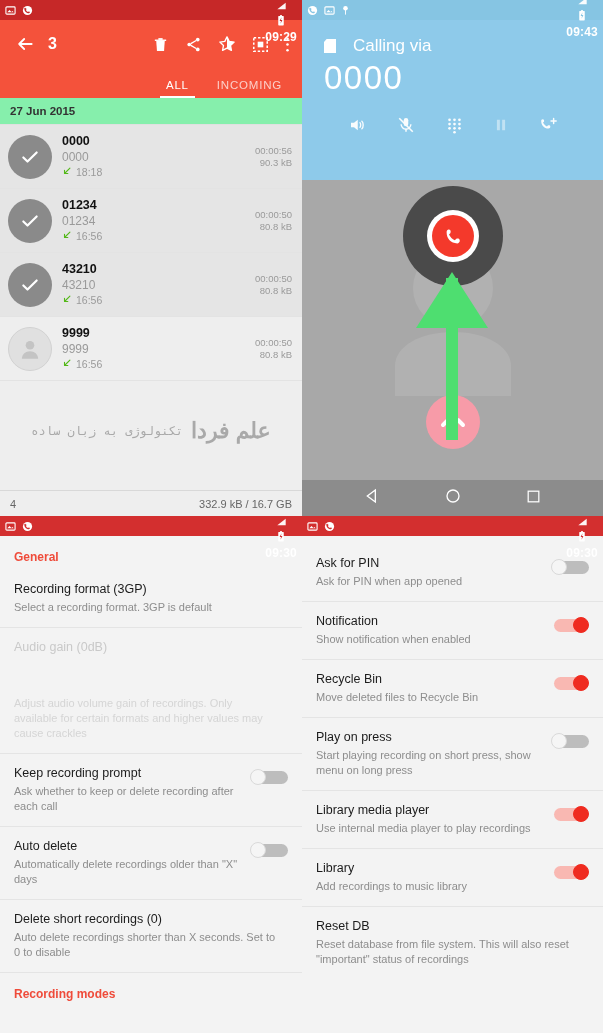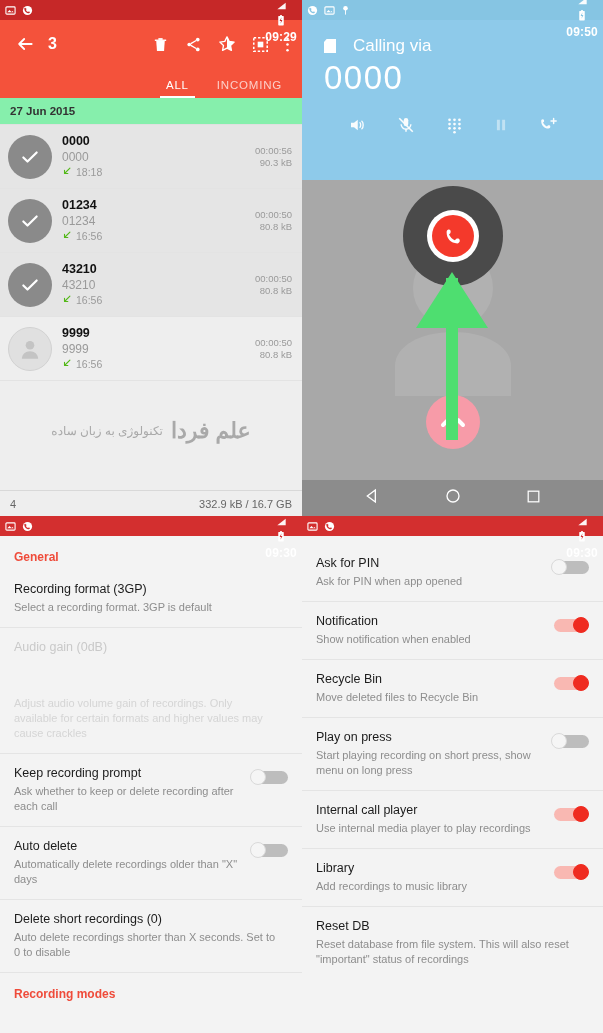--- a/index.html
+++ b/index.html
@@ -64,21 +64,21 @@
   .callinfo { flex: 1; padding-left: 10px; min-width: 0; }
   .cl-name { font-size: 12.5px; font-weight: bold; color: #111; line-height: 15px; }
   .cl-num { font-size: 12px; color: #9a9a9a; line-height: 16px; }
   .cl-time { font-size: 10.5px; color: #9a9a9a; display: flex; align-items: center; gap: 4px; line-height: 14px; }
   .callmeta { text-align: right; font-size: 9.5px; color: #9a9a9a; line-height: 12px; padding-right: 2px; }
   .watermark {
     height: 100px; display: flex; align-items: center; justify-content: center;
     gap: 8px; background: #eeeeee; direction: rtl;
   }
   .wm-main { font-size: 22px; font-weight: bold; color: #a9a9a9; }
-  .wm-sub { font-size: 12px; color: #a9a9a9; }
+  .wm-sub { font-size: 12px; color: #a9a9a9; font-family: Liberation Mono, monospace; }
   .p1-footer {
     position: absolute; left: 0; right: 0; bottom: 0; height: 26px;
     background: #eeeeee; border-top: 1px solid #d8d8d8;
     display: flex; align-items: center; justify-content: space-between;
     padding: 0 10px; font-size: 11px; color: #666;
   }
 
   
   #p2 { left: 302px; top: 0; width: 301px; height: 516px; background: #a8a8a8; }
   #p2 .statusbar { background: #86c5e3; }
@@ -387,21 +387,21 @@
             <path d="M2 20h20V4z" fill="#fff" opacity=".95"></path>
           </svg>
         </span>
       <span class="sb-ico">
           <svg width="8" height="11" viewBox="0 0 14 24">
             <rect x="1" y="2" width="12" height="21" rx="1.5" fill="#fff"></rect>
             <rect x="5" y="0" width="4" height="2" fill="#fff"></rect>
             <path d="M8 5l-4 8h3l-1 6 4-8H7z" fill="#86c5e3"></path>
           </svg>
         </span>
-      <span class="sb-time">09:50</span>
+      <span class="sb-time">09:43</span>
     </div>
   </div>
 
   <div class="callhdr">
     <div class="callvia">
       <span class="simchip"></span>
       <span>Calling via</span>
     </div>
     <div class="callnum">0000</div>
     <div class="callacts">
@@ -656,21 +656,21 @@
         <div class="s-sub">Start playing recording on short press, show menu on long press</div>
       </div>
       <div class="toggle">
           <span class="track"></span>
           <span class="knob"></span>
         </div>
     </div>
 
     <div class="srow">
       <div class="txt">
-        <div class="s-title">Internal call player</div>
+        <div class="s-title">Library media player</div>
         <div class="s-sub">Use internal media player to play recordings</div>
       </div>
       <div class="toggle on">
           <span class="track"></span>
           <span class="knob"></span>
         </div>
     </div>
 
     <div class="srow">
       <div class="txt">

